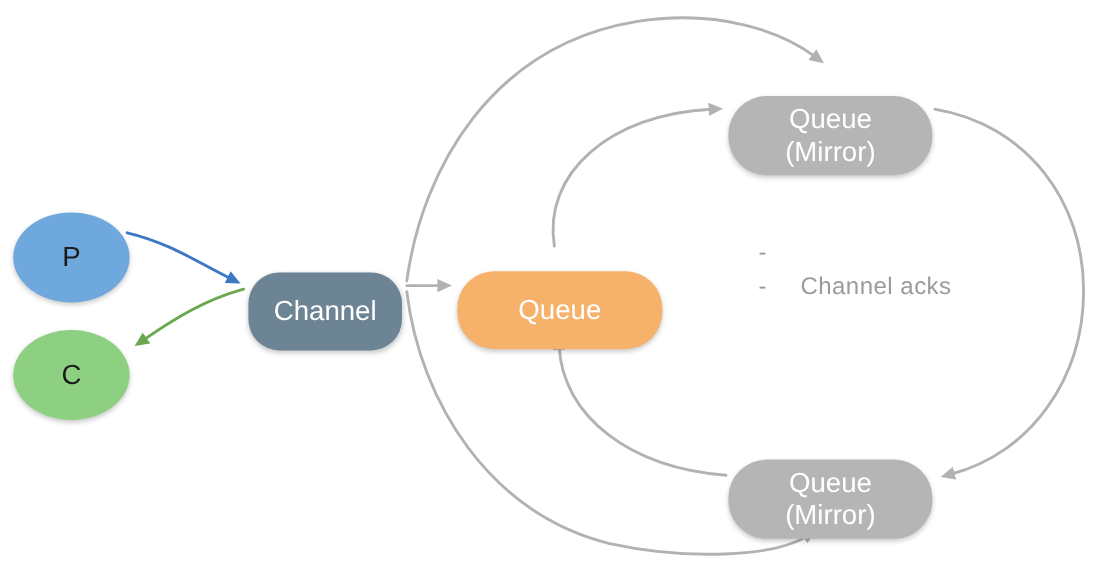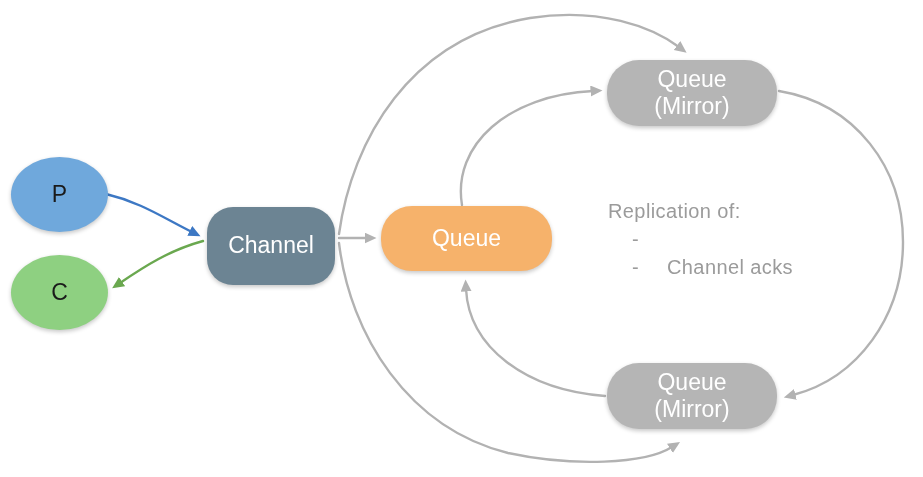--- a/index.html
+++ b/index.html
@@ -34,34 +34,35 @@
   .mk-blue{fill:var(--arrow-blue);}
   .mk-green{fill:var(--arrow-green);}
 
   .node{
     position:absolute;
     display:flex;flex-direction:column;
     align-items:center;justify-content:center;
     text-align:center;
     box-shadow:0 2px 4px rgba(0,0,0,0.22);
     line-height:1.18;
+    margin-top:20px;
   }
   .ellipse{
     width:97px;height:75px;border-radius:50%;
     color:var(--node-text-dark);
     font-size:23px;
   }
   .producer{left:11px;top:157px;background:var(--producer-fill);}
   .consumer{left:11px;top:255px;background:var(--consumer-fill);}
   .pill{
     color:var(--node-text-light);
     font-size:23px;
   }
   .channel{
-    left:207px;top:207px;width:128px;height:78px;
+    left:207px;top:207px;width:128px;height:65px;
     border-radius:26px;background:var(--channel-fill);
   }
   .master{
     left:381px;top:206px;width:171px;height:65px;
     border-radius:31px;background:var(--master-fill);
   }
   .mirror{
     width:170px;height:66px;border-radius:32px;
     background:var(--mirror-fill);
   }
@@ -135,21 +136,20 @@
     <span>Queue</span>
     <span>(Mirror)</span>
   </div>
 
   <div class="node pill mirror mirror-bottom">
     <span>Queue</span>
     <span>(Mirror)</span>
   </div>
 
   <div class="note">
-    <div class="note-title">Replication of:</div>
     <div class="note-item">
       <span class="note-dash">-</span>
     </div>
     <div class="note-item">
       <span class="note-dash">-</span>
       <span class="note-text">Channel acks</span>
     </div>
   </div>
 
 </div>

